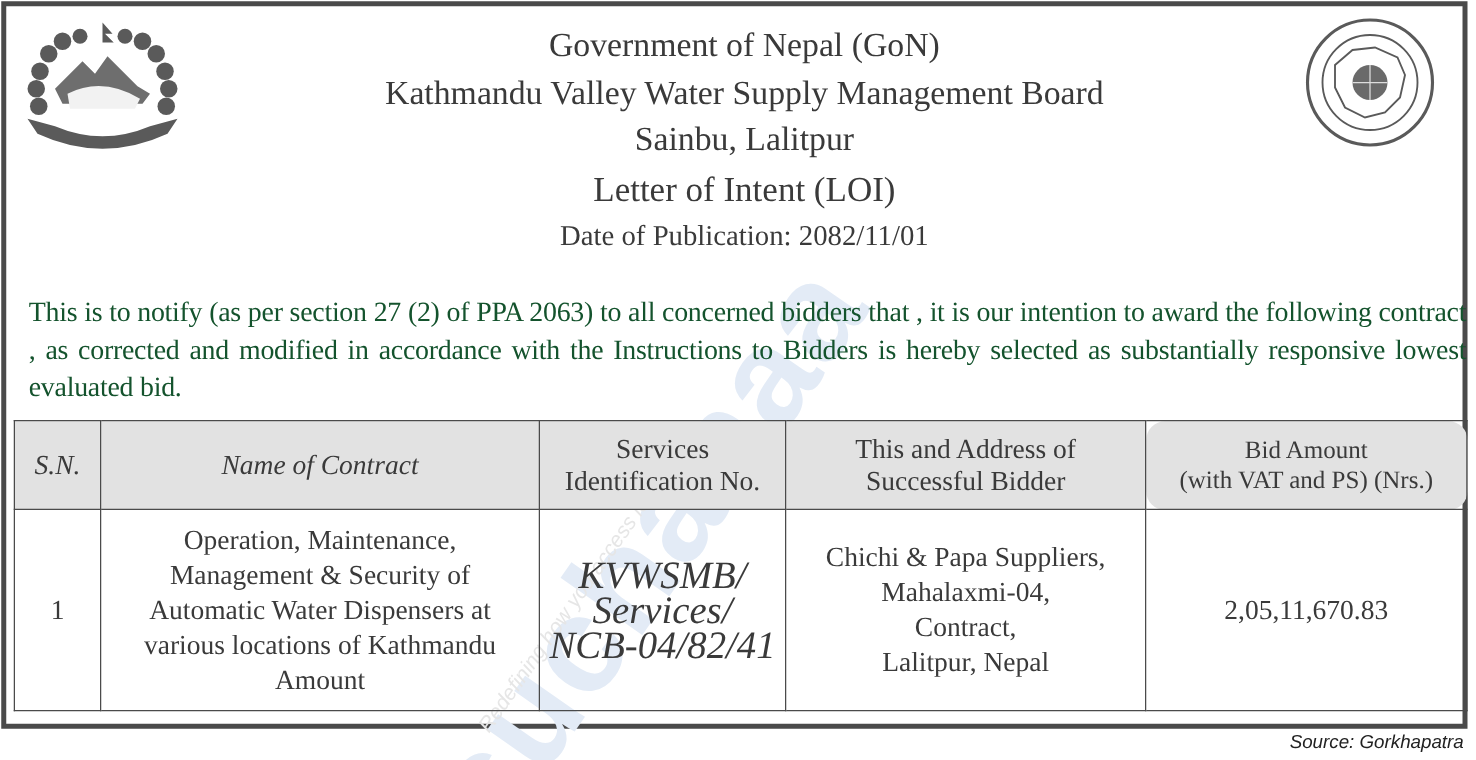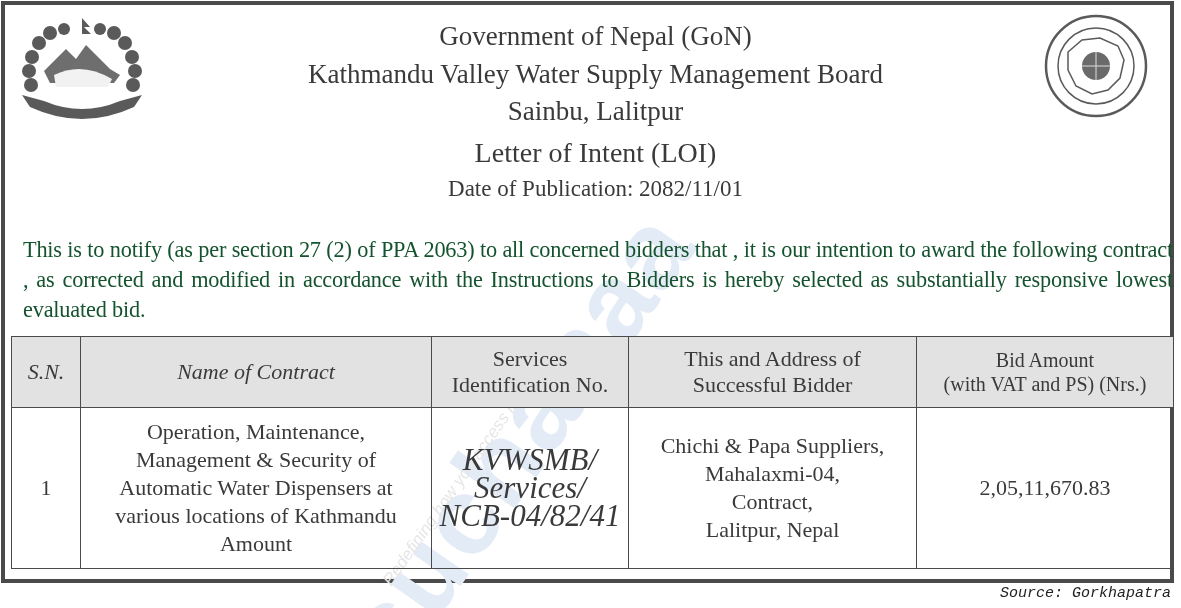--- a/index.html
+++ b/index.html
@@ -60,21 +60,21 @@
     table.award th { background: #e2e2e2; height: 70px; line-height: 26px; }
     table.award td { height: 160px; line-height: 28px; }
     .c1 { width: 60px; font-style: italic; }
     .c2 { width: 342px; font-style: italic; }
     .c3 { width: 188px; }
     .c4 { width: 279px; }
     .c5 { width: 248px; }
     .multiline span { display: block; }
     .source {
       position: absolute; right: 10px; top: 585px;
-      font-family: Liberation Mono, monospace;
+      font-family: Liberation Sans, sans-serif;
       font-style: italic; font-size: 15px; color: #222;
     }
   </style>
 </head>
 <body>
 
 <div class="notice">
 
   <div class="watermark">suchanaa</div>
   <div class="watermark-sub">Redefining how you access local news</div>
@@ -122,21 +122,21 @@
         <th class="c1"><span>S.N.</span></th>
         <th class="c2"><span>Name of Contract</span></th>
         <th class="c3 multiline">
           <span>Services</span>
             <span>Identification No.</span>
         </th>
         <th class="c4 multiline">
           <span>This and Address of</span>
             <span>Successful Bidder</span>
         </th>
-        <th class="c5 multiline" style="font-size:20px;line-height:24px;">
+        <th class="c5 multiline" style="font-size:20px;line-height:24px;border-radius:15px;">
           <span>Bid Amount</span>
             <span>(with VAT and PS) (Nrs.)</span>
         </th>
       </tr>
     </thead>
     <tbody>
       <tr>
         <td>1</td>
         <td class="multiline">
           <span>Operation, Maintenance,</span>

